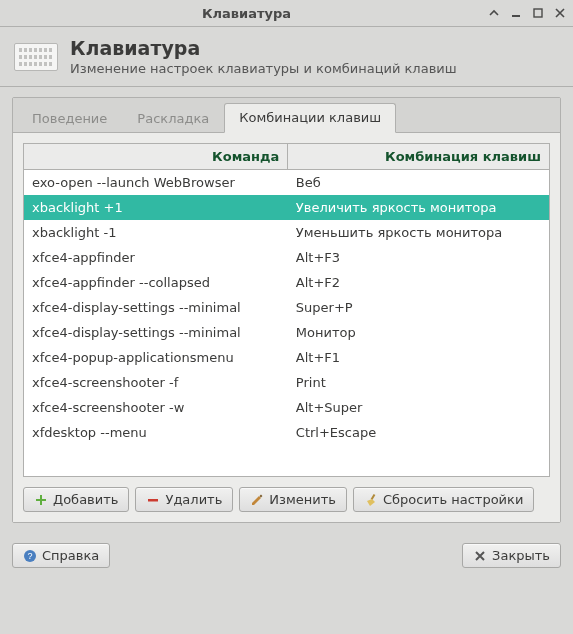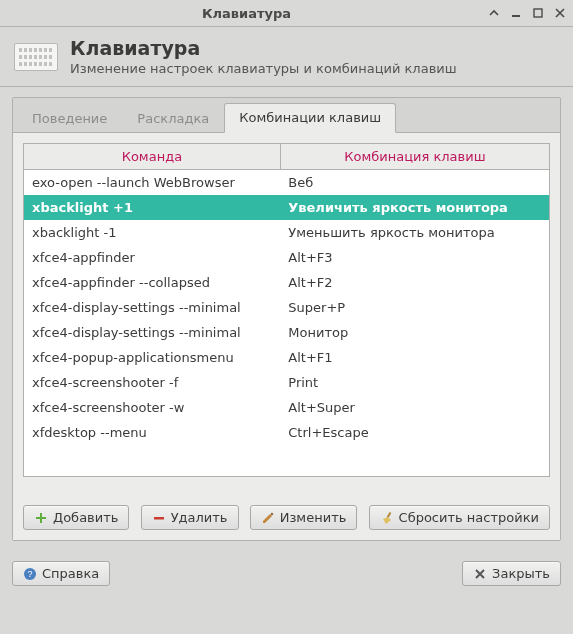--- a/index.html
+++ b/index.html
@@ -93,33 +93,33 @@
   .instruction { margin:2px 0 8px 2px; }
   
   .table-wrap {
     border:1px solid var(--border);
     background:var(--white);
     height:334px;
     overflow-y:auto;
   }
   table { border-collapse:collapse; width:100%; font-size:13px; }
   thead th {
-    text-align:center; font-weight:normal;
+    text-align:right; font-weight:bold;
     background:var(--header-bg);
     border-bottom:1px solid var(--border);
     border-right:1px solid var(--border);
     padding:5px 8px;
-    color:#be185d;
+    color:#14532d;
     position:sticky; top:0;
   }
   thead th:last-child { border-right:none; }
   tbody td { padding:5px 8px; border:none; white-space:nowrap; }
-  tbody tr.selected td { background:var(--selected); color:var(--selected-text);font-weight:bold; }
-  
-  .btn-row { display:flex; gap:6px; margin-top:28px;justify-content:space-between; }
+  tbody tr.selected td { background:var(--selected); color:var(--selected-text); }
+  
+  .btn-row { display:flex; gap:6px; margin-top:10px; }
   .btn {
     display:inline-flex; align-items:center; gap:5px;
     padding:4px 10px;
     background:var(--btn-bg);
     border:1px solid var(--btn-border);
     border-radius:3px;
     color:var(--text);
     cursor:pointer;
     font-size:13px;
     box-shadow: inset 0 1px 0 rgba(255,255,255,0.6);

